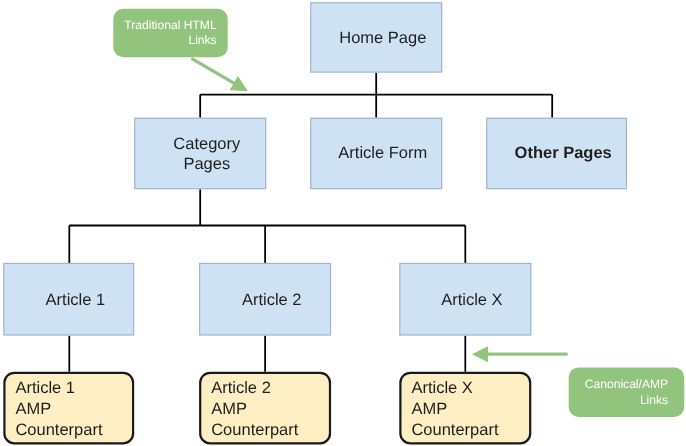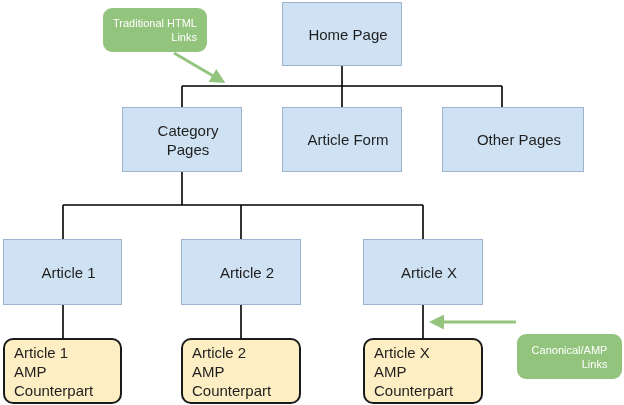--- a/index.html
+++ b/index.html
@@ -71,21 +71,21 @@
     background: var(--annotation-fill, #93c47d);
     color: var(--annotation-text, #ffffff);
     font-size: 11px;
     line-height: 14px;
     border-radius: 9px;
   }
   
   .pos-home      { left: 282px; top:   2px; width: 120px; height: 64px; }
   .pos-category  { left: 122px; top: 107px; width: 120px; height: 65px; }
   .pos-contact   { left: 282px; top: 107px; width: 120px; height: 65px; }
-  .pos-other     { left: 442px; top: 107px; width: 142px; height: 65px; }
+  .pos-other     { left: 442px; top: 107px; width: 128px; height: 65px; font-weight: bold; }
   .pos-article1  { left:   3px; top: 239px; width: 119px; height: 66px; }
   .pos-article2  { left: 181px; top: 239px; width: 120px; height: 66px; }
   .pos-articlex  { left: 363px; top: 239px; width: 120px; height: 66px; }
   .pos-amp1      { left:   3px; top: 338px; width: 119px; height: 66px; }
   .pos-amp2      { left: 181px; top: 338px; width: 120px; height: 66px; }
   .pos-ampx      { left: 363px; top: 338px; width: 120px; height: 66px; }
   .pos-ann-trad  { left: 103px; top:   8px; width: 104px; height: 44px; }
   .pos-ann-canon { left: 517px; top: 298px; width: 105px; height: 45px; margin-top: 36px; }
 </style>
 </head>

